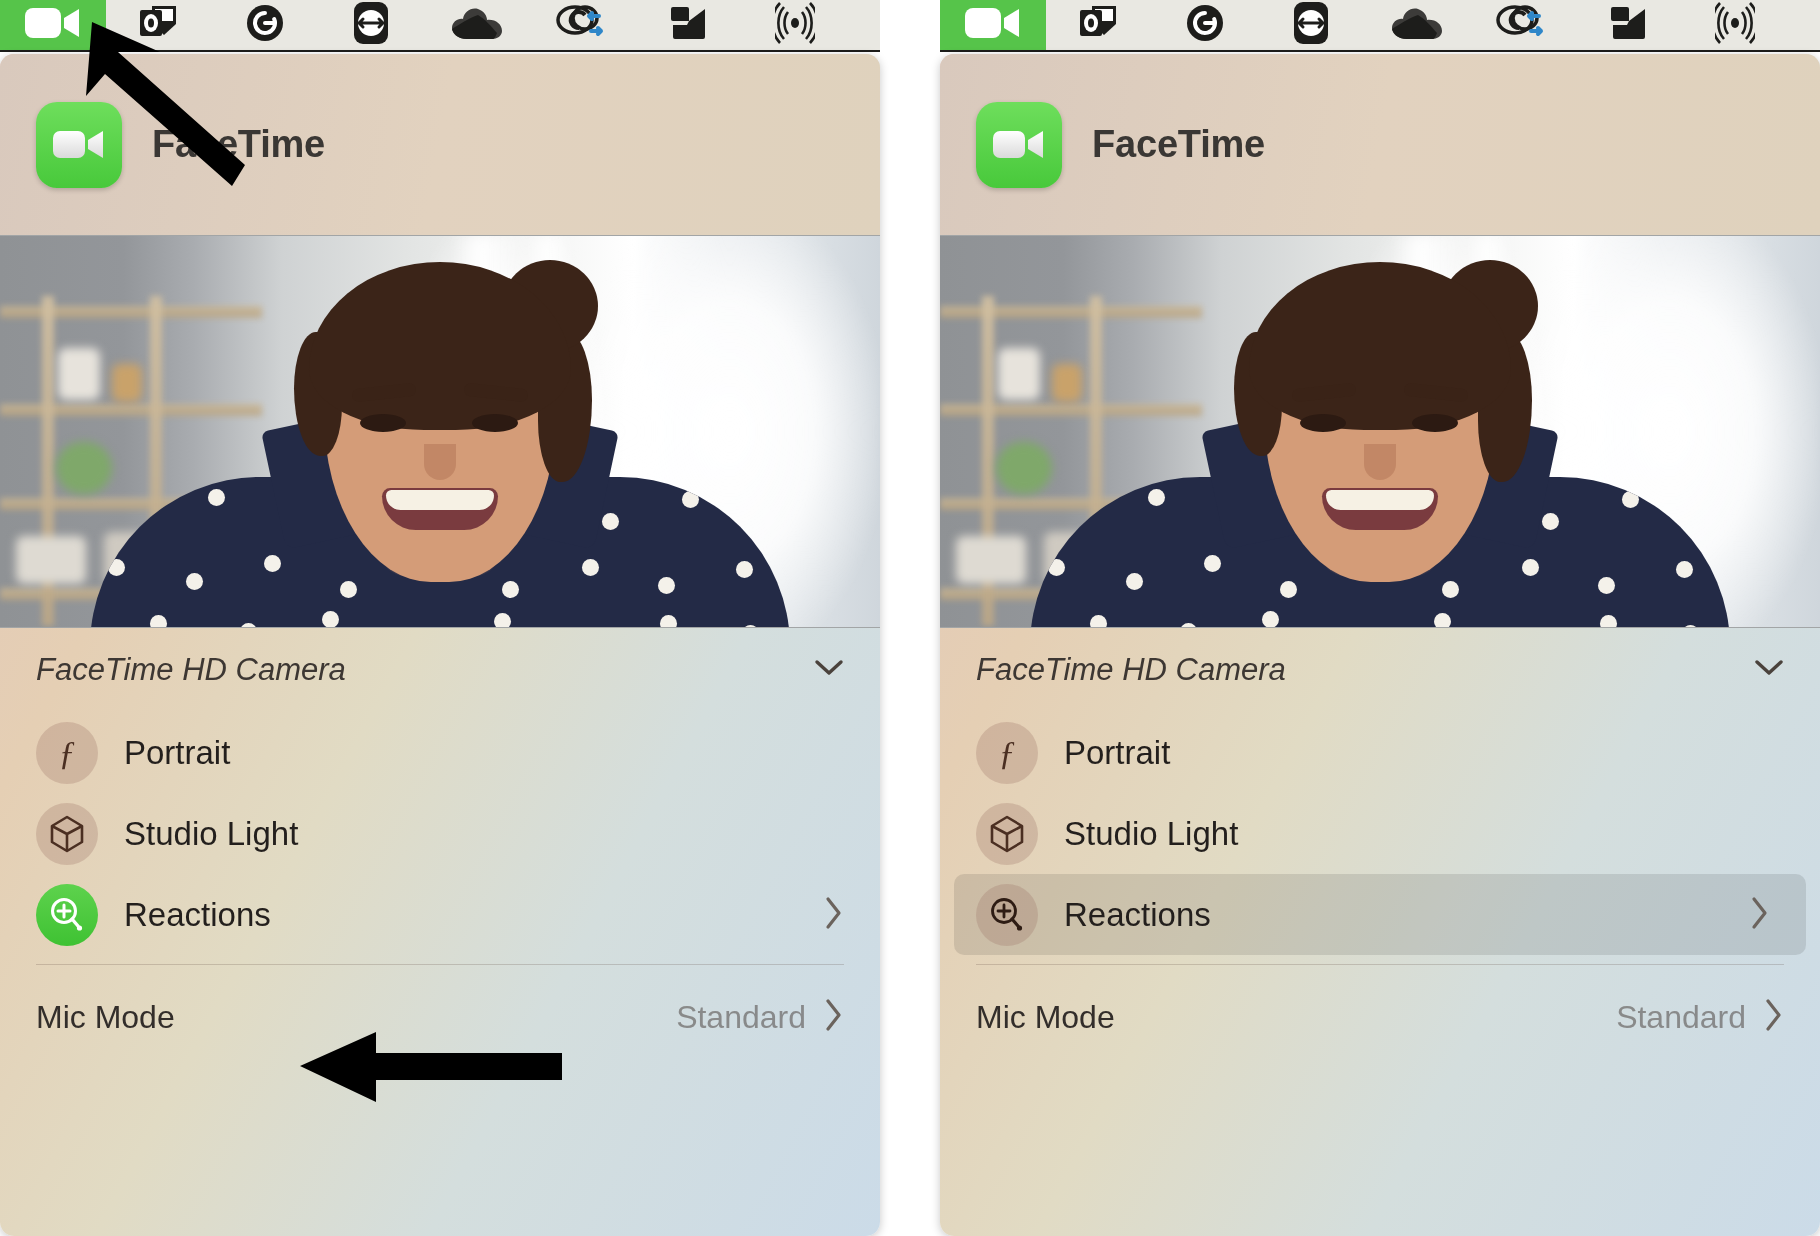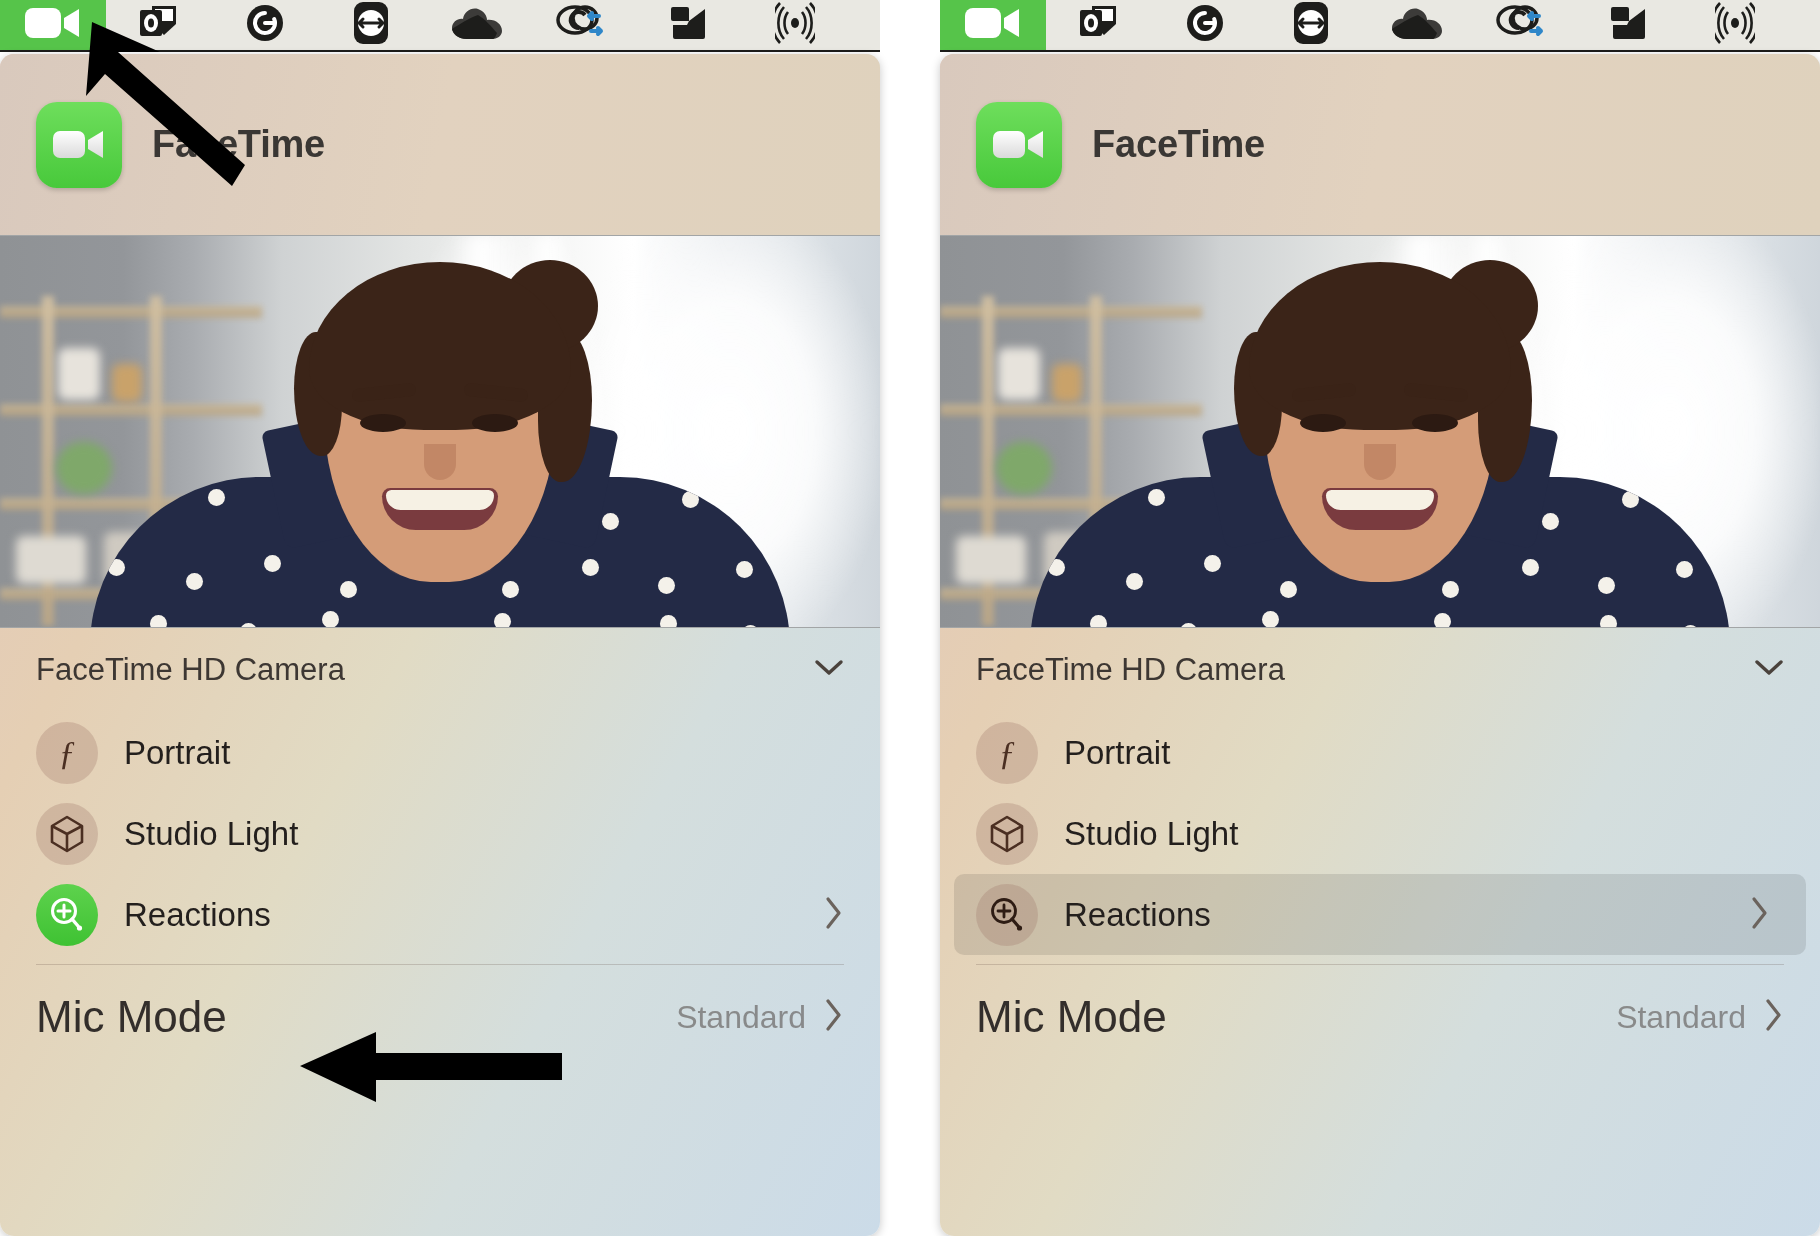--- a/index.html
+++ b/index.html
@@ -211,21 +211,21 @@
   }
 
   
   .dd-list { position: relative; padding: 0 0 0 0; }
   .row {
     display:flex; align-items:center;
     height: 81px;
     padding: 0 36px;
     position: relative;
   }
-  .row.device { height: 84px; }
+  .row.device { height: 84px; font-style: italic; }
   .device-label { font-size: 31px; color:#3d3733; font-weight:400; }
   .spacer { flex: 1 1 auto; }
 
   .effect-row { height: 81px; padding-left: 36px; }
   .effect-icon {
     width: 62px; height: 62px; border-radius: 50%;
     background: rgba(160,120,105,0.30);
     display:flex; align-items:center; justify-content:center;
     flex: none;
   }
@@ -245,21 +245,21 @@
     padding-left: 22px;
   }
 
   .divider {
     height: 1px;
     margin: 9px 36px 9px 36px;
     background: rgba(90,70,60,0.22);
   }
 
   .mic-row { height: 86px; }
-  .mic-label { font-size: 44px; color:#332e2b; }
+  .mic-label { font-size: 32px; color:#332e2b; }
   .mic-value { font-size: 32px; color: rgba(70,62,57,0.52); margin-right: 18px; }
 
   .chev-right { flex:none; }
   .chev-down  { flex:none; }
 
   
   .annot { position:absolute; pointer-events:none; }
 </style>
 </head>
 <body>

